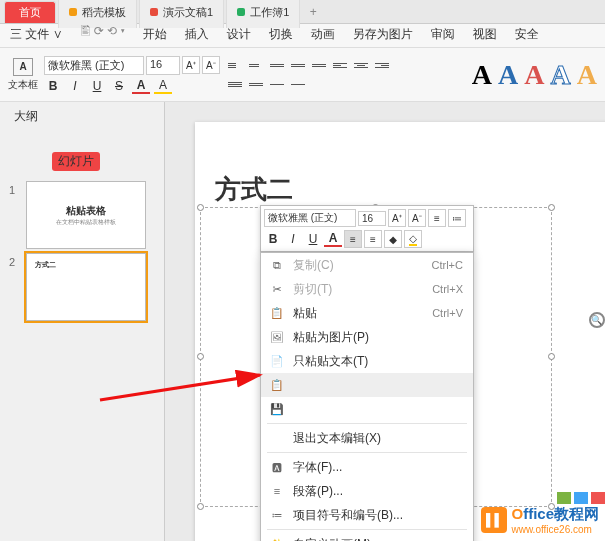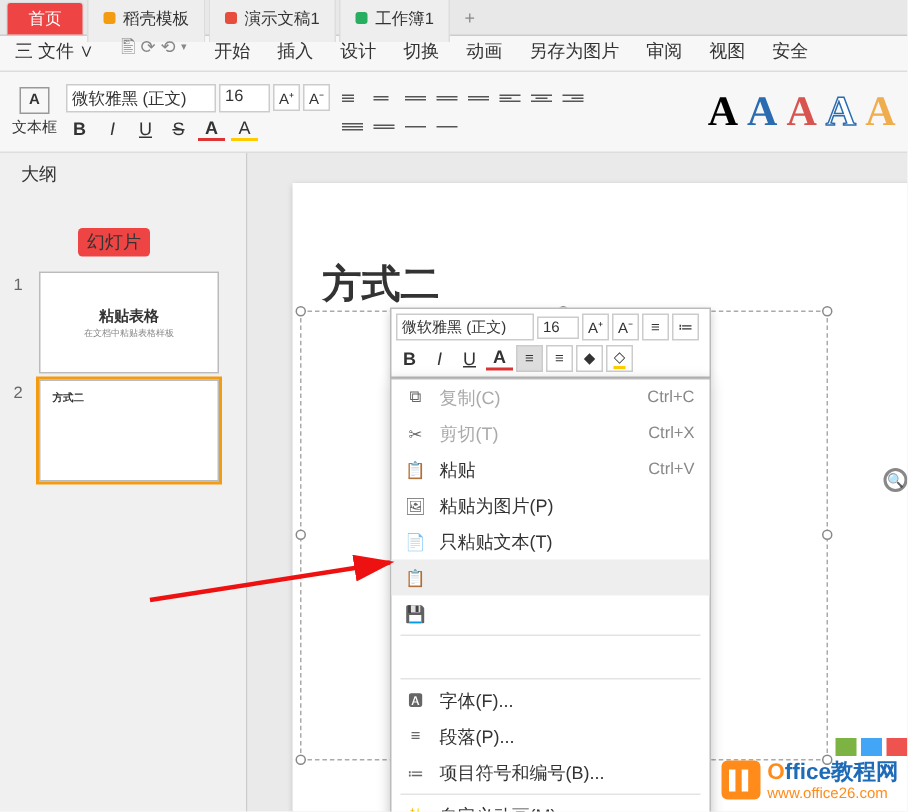--- a/index.html
+++ b/index.html
@@ -300,20 +300,21 @@
     </div>
   <div class="ctx-item hover">
       <span class="ctx-ic">📋</span>
     </div>
   <div class="ctx-item disabled">
       <span class="ctx-ic">💾</span>
     </div>
   <div class="ctx-sep"></div>
   <div class="ctx-item">
       <span class="ctx-ic"></span>
+      <span>退出文本编辑(X)</span>
     </div>
   <div class="ctx-sep"></div>
   <div class="ctx-item">
       <span class="ctx-ic">🅰</span>
       <span>字体(F)...</span>
     </div>
   <div class="ctx-item">
       <span class="ctx-ic">≡</span>
       <span>段落(P)...</span>
     </div>

